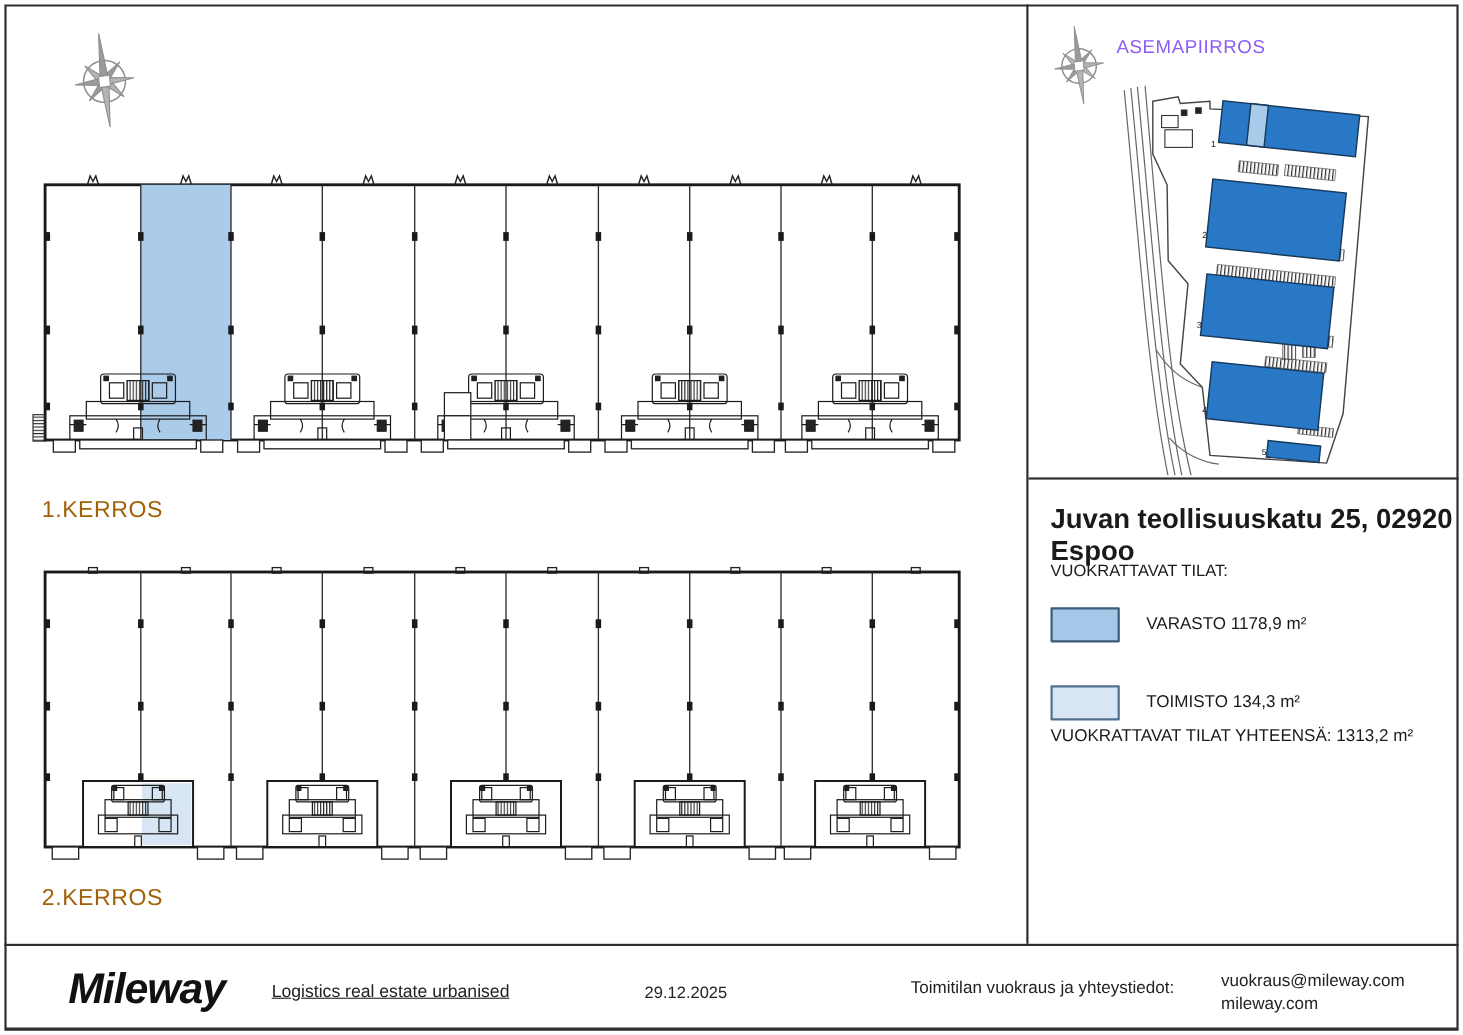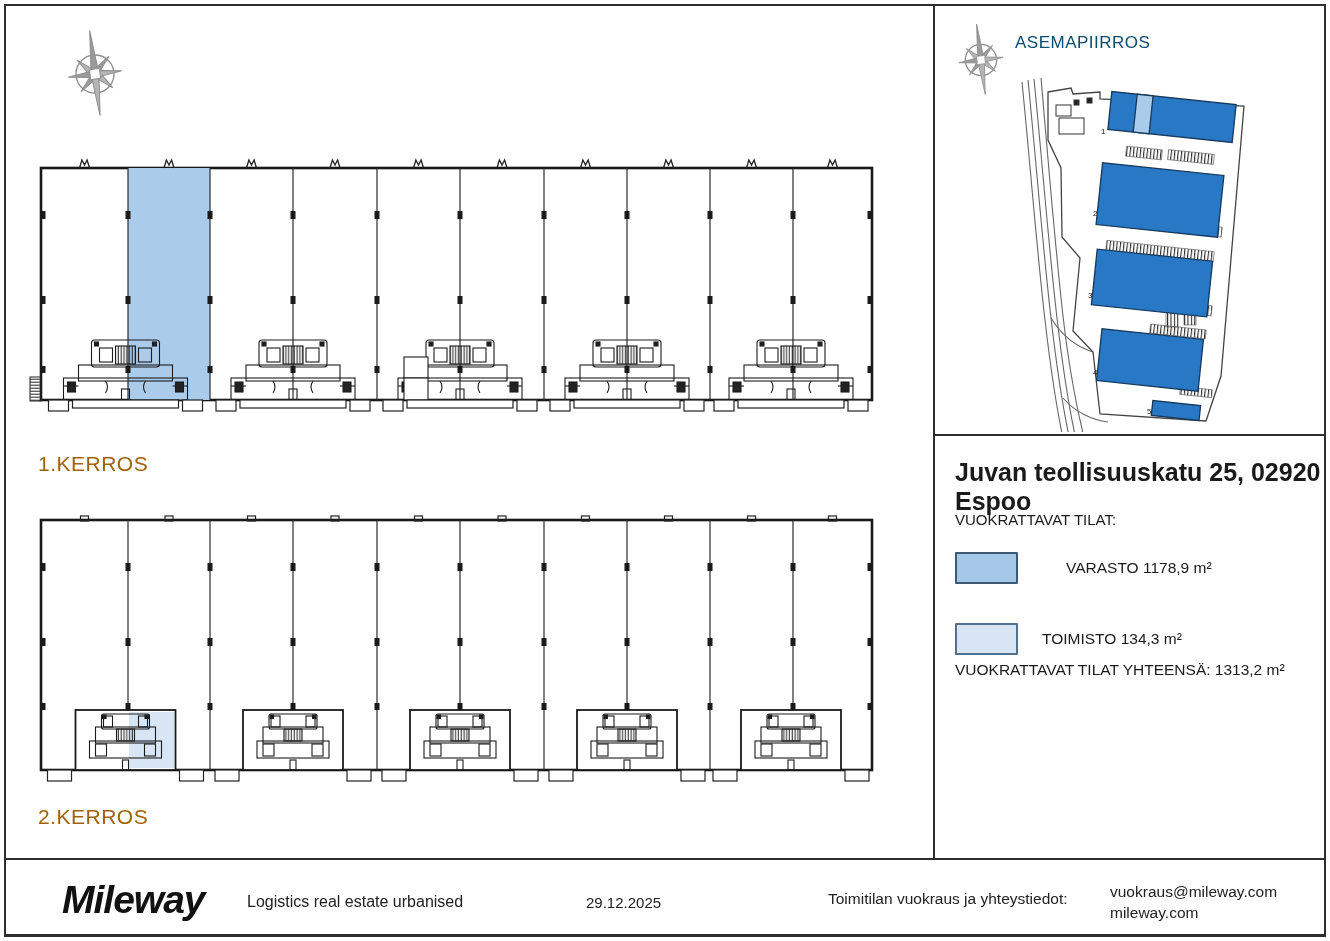--- a/index.html
+++ b/index.html
@@ -7,32 +7,32 @@
   .page{position:absolute;inset:4px;border:2px solid #2e2e2e;border-bottom-width:3px;background:#fff;}
   .abs{position:absolute;}
   
   .v-divider{position:absolute;left:929px;top:0;width:2px;height:854px;background:#2e2e2e;}
   .h-divider-right{position:absolute;left:929px;top:430px;width:389px;height:2px;background:#2e2e2e;}
   .footer-line{position:absolute;left:0;top:854px;width:100%;height:2px;background:#2e2e2e;}
   
   .title{left:124px;top:40px;font-size:23px;letter-spacing:.5px;line-height:31px;color:#222;}
   .floor-label{font-size:21px;letter-spacing:.5px;color:#a16207;}
   
-  .siteplan-title{left:1015px;top:33px;font-size:17px;letter-spacing:.5px;color:#0c4a6e;}
+  .siteplan-title{left:1015px;top:33px;font-size:17px;letter-spacing:.5px;color:#8b5cf6;}
   .address{left:955px;top:458px;font-size:25px;font-weight:bold;color:#1a1a1a;}
   .section-label{left:955px;top:511px;font-size:15px;font-weight:normal;}
   .legend-row{position:absolute;left:955px;display:flex;align-items:center;}
   .swatch{width:59px;height:28px;border:2px solid #3d5a77;border-radius:1px;flex:none;}
   .swatch.varasto{background:#A5C8E8;}
   .swatch.toimisto{background:#D7E5F4;border-color:#53708c;}
   .legend-text{margin-left:24px;font-size:15.5px;}
   .total-label{left:955px;top:661px;font-size:15.5px;}
   
   .logo{left:62px;top:878px;font-size:39px;font-weight:bold;font-style:italic;letter-spacing:-1px;color:#111;}
-  .tagline{left:247px;top:893px;font-size:16px;color:#222;}
+  .tagline{left:247px;top:893px;font-size:16px;color:#222;text-decoration:underline;}
   .date{left:586px;top:894px;font-size:15px;color:#222;}
   .contact-label{left:828px;top:890px;font-size:15.5px;color:#222;}
   .contact-block{left:1110px;top:881px;font-size:15.5px;line-height:21px;color:#222;}
   svg{display:block;}
   text{font-family:"Liberation Sans","DejaVu Sans",sans-serif;}
 </style>
 </head>
 <body>
 
 <div class="page"></div>
@@ -316,21 +316,21 @@
     <text x="1093" y="216">2</text>
     <text x="1088" y="298">3</text>
     <text x="1093" y="375">4</text>
     <text x="1147" y="414">5</text>
   </g>
 </svg>
 
 <div class="abs address">Juvan teollisuuskatu 25, 02920 Espoo</div>
 <div class="abs section-label">VUOKRATTAVAT TILAT:</div>
 
-<div class="legend-row" style="top:552px;gap:24px;">
+<div class="legend-row" style="top:552px;">
   <span class="swatch varasto"></span>
   <span class="legend-text">VARASTO 1178,9  m²</span>
 </div>
 <div class="legend-row" style="top:623px;">
   <span class="swatch toimisto"></span>
   <span class="legend-text">TOIMISTO 134,3 m²</span>
 </div>
 
 <div class="abs total-label">VUOKRATTAVAT TILAT YHTEENSÄ: 1313,2 m²</div>
 

